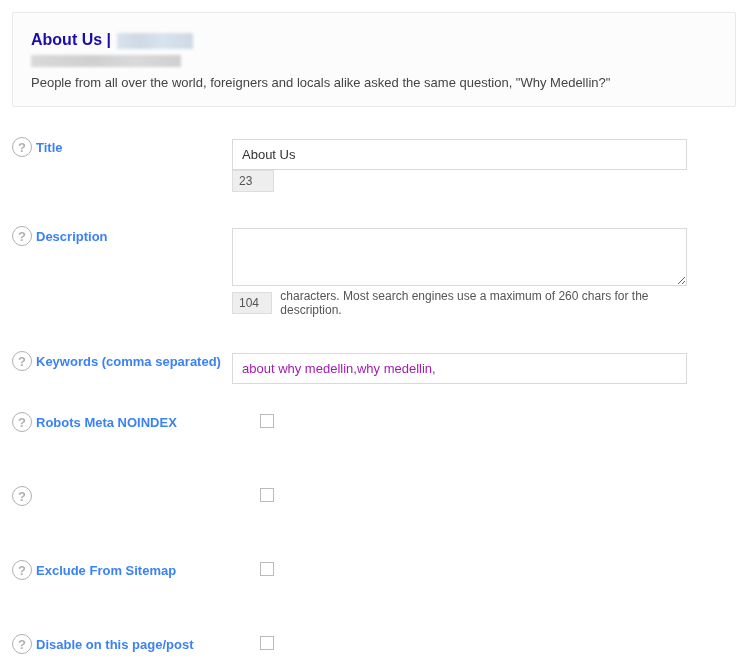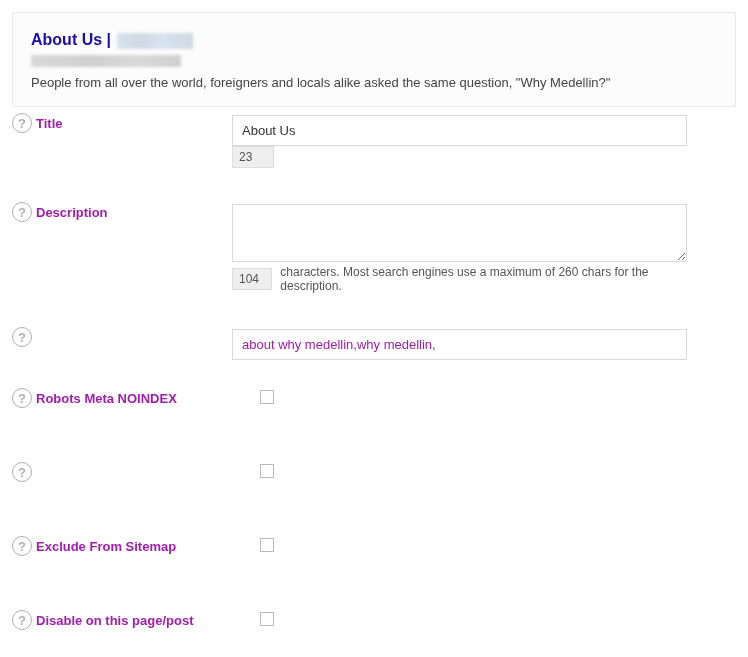--- a/index.html
+++ b/index.html
@@ -7,20 +7,21 @@
       font-family: -apple-system, BlinkMacSystemFont, "Segoe UI", Helvetica, Arial, sans-serif;
       font-size: 13px;
       color: #333;
       background: #fff;
       padding: 12px;
     }
     .preview-card {
       border: 1px solid #e9e9e9;
       border-radius: 2px;
       padding: 18px 18px 14px;
+      margin-bottom: 24px;
       background: #fcfcfc;
     }
     .preview-title {
       font-size: 16px;
       font-weight: 600;
       color: #1a0dab;
       margin-bottom: 6px;
     }
     .preview-title .redact {
       display: inline-block;
@@ -50,21 +51,21 @@
     .label-col {
       width: 220px;
       display: flex;
       align-items: center;
       gap: 4px;
       padding-top: 6px;
       flex-shrink: 0;
     }
     .label-text {
       font-weight: 600;
-      color: #a21caf;
+      color: #3b82f6;
     }
     .help-icon {
       width: 20px; height: 20px;
       border: 1.8px solid #b0b0b0;
       border-radius: 50%;
       display: inline-flex;
       align-items: center;
       justify-content: center;
       color: #b0b0b0;
       font-weight: 700;
@@ -152,20 +153,21 @@
     <div class="counter-row">
       <span class="count-box">104</span>
       <span>characters. Most search engines use a maximum of 260 chars for the description.</span>
     </div>
   </div>
 </div>
 
 <div class="form-row">
   <div class="label-col">
     <span class="help-icon">?</span>
+    <span class="label-text">Keywords (comma separated)</span>
   </div>
   <div class="input-col">
     <input class="text-input placeholder-ish" type="text" value="about why medellin,why medellin," style="">
   </div>
 </div>
 
 <div class="form-row row-checkbox">
   <div class="label-col">
     <span class="help-icon">?</span>
     <span class="label-text">Robots Meta NOINDEX</span>

